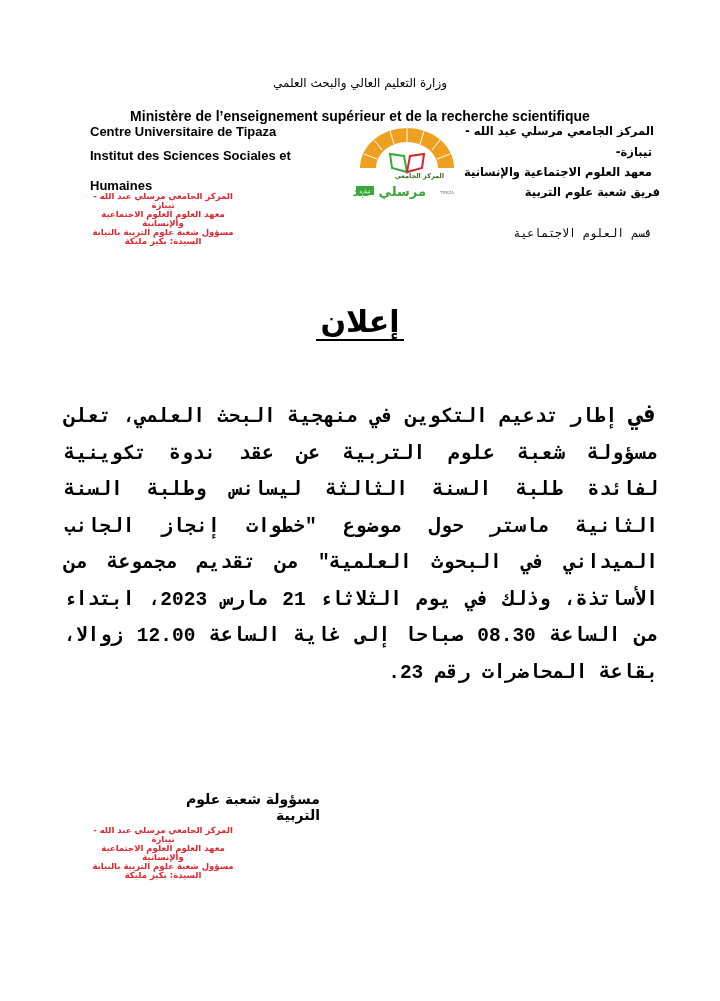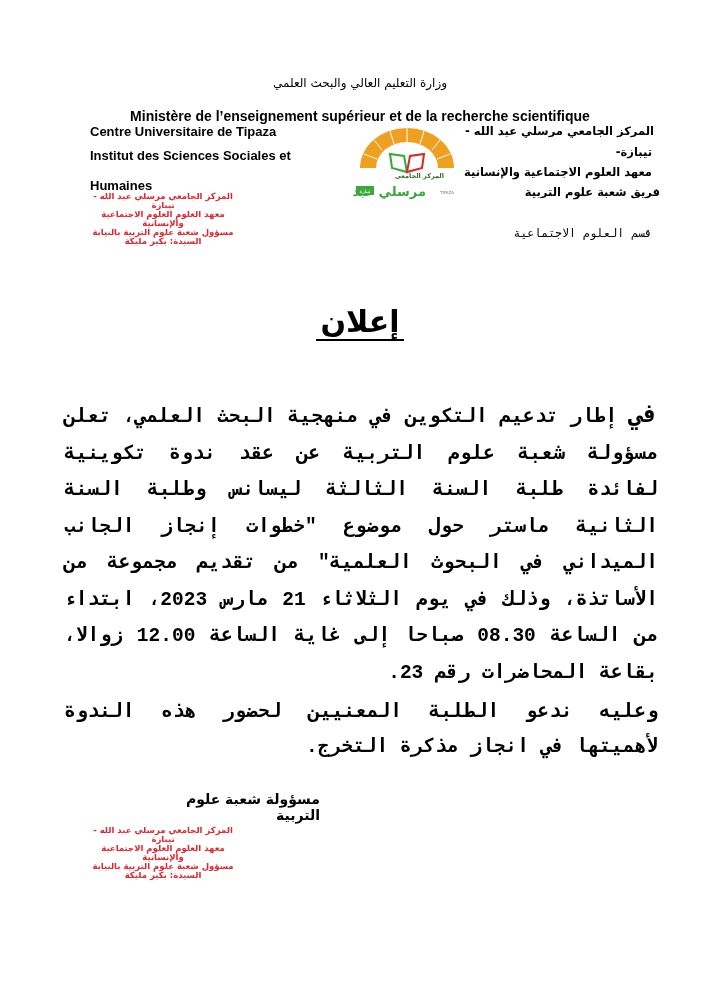--- a/index.html
+++ b/index.html
@@ -90,21 +90,20 @@
   <div>مسؤول شعبة علوم التربية بالنيابة</div>
   <div>السيدة: بكير مليكة</div>
 </div>
 
 <div class="abs ar" id="title">
   <span>إعلان</span>
 </div>
 
 <div class="abs" id="body-text">
   <p><span class="lead-word">في</span> <span>إطار تدعيم التكوين في منهجية البحث العلمي، تعلن مسؤولة شعبة علوم التربية عن عقد ندوة تكوينية لفائدة طلبة السنة الثالثة ليسانس وطلبة السنة الثانية ماستر حول موضوع "خطوات إنجاز الجانب الميداني في البحوث العلمية" من تقديم مجموعة من الأساتذة، وذلك في يوم الثلاثاء 21 مارس 2023، ابتداء من الساعة 08.30 صباحا إلى غاية الساعة 12.00 زوالا، بقاعة المحاضرات رقم 23.</span></p>
-  <p id="p2">وعليه ندعو الطلبة المعنيين لحضور هذه الندوة لأهميتها في انجاز مذكرة التخرج.</p>
 </div>
 
 <div class="abs ar" id="signature">مسؤولة شعبة علوم التربية</div>
 
 <div class="abs stamp" id="stamp-bottom">
   <div>المركز الجامعي مرسلي عبد الله - تيبازة</div>
   <div>معهد العلوم العلوم الاجتماعية والإنسانية</div>
   <div>مسؤول شعبة علوم التربية بالنيابة</div>
   <div>السيدة: بكير مليكة</div>
 </div>

